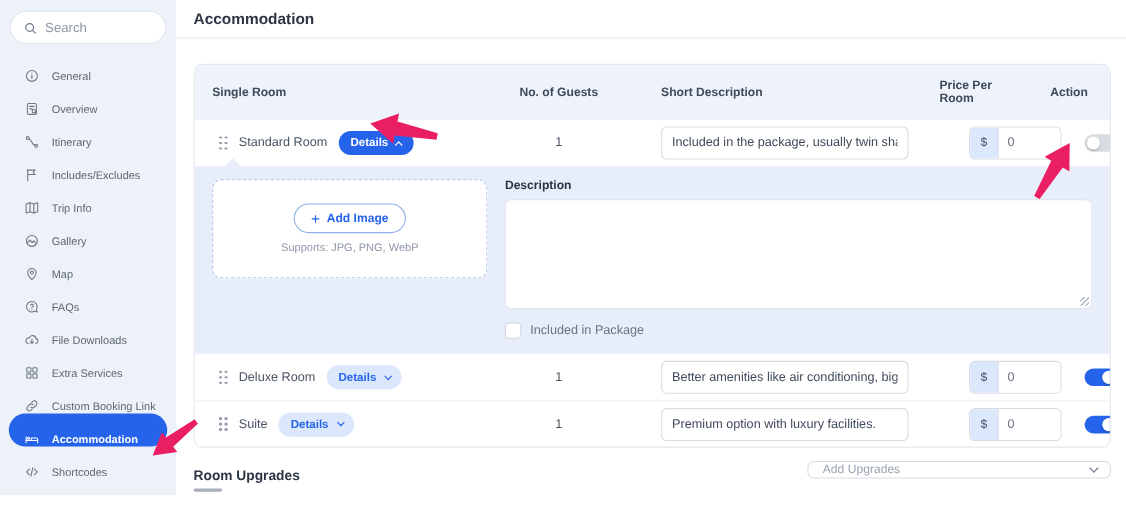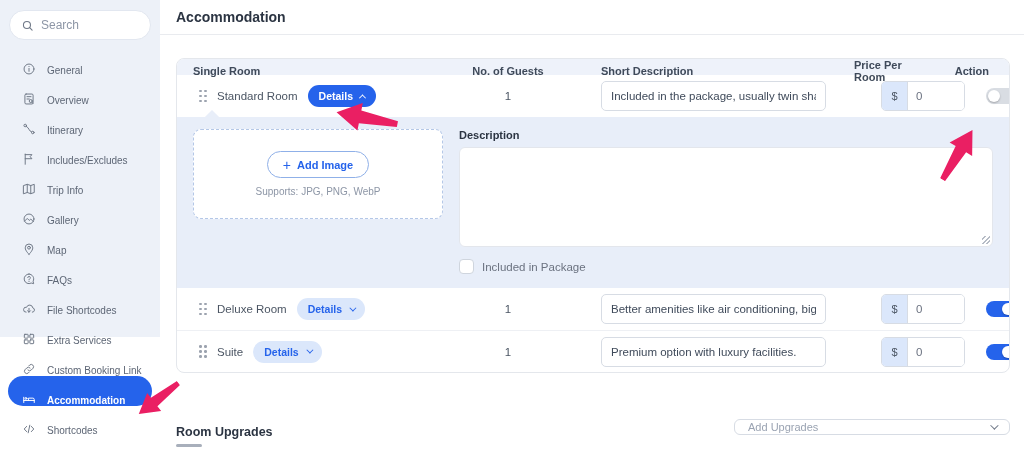--- a/index.html
+++ b/index.html
@@ -2,39 +2,39 @@
 <html><head>
 <meta charset="utf-8">
 <style>
   * { margin:0; padding:0; box-sizing:border-box; }
   html,body { width:1024px; height:463px; }
   body {
     position:relative; overflow:hidden; background:#ffffff;
     font-family:"Liberation Sans", sans-serif; color:#3f4a5a;
   }
   
-  .sidebar { position:absolute; left:0; top:0; width:160px; height:337px; background:#edf1f8; padding-top:10px; }
+  .sidebar { position:absolute; left:0; top:0; width:160px; height:450px; background:#edf1f8; padding-top:10px; }
   .search-box { margin:0 9px 6px; height:30px; background:#fff; border:1px solid #e2e7f0; border-radius:16px;
     display:flex; align-items:center; gap:7px; padding:0 11px; }
   .search-box svg { width:13px; height:13px; stroke:#6f7887; fill:none; stroke-width:2; stroke-linecap:round; flex:none; }
   .search-box input { border:none; outline:none; width:100%; font-size:12px; color:#5d6675; background:transparent; font-family:inherit; }
   .search-box input::placeholder { color:#8d96a6; }
   .nav-item { height:30px; display:flex; align-items:flex-end; gap:11px; padding:0 8px 0 14px; margin:0 8px;
     border-radius:16px; font-size:10px; color:#5d6675; cursor:pointer; white-space:nowrap; }
   .nav-item svg { width:14px; height:14px; flex:none; fill:none; stroke:currentColor; stroke-width:1.7;
     stroke-linecap:round; stroke-linejoin:round; color:#6f7887; }
   .nav-item.active { background:#2563eb; color:#fff; font-weight:bold; }
   .nav-item.active svg { color:#fff; }
   
   .main { position:absolute; left:160px; top:0; right:0; bottom:0; background:#fff; }
   .page-header { height:35px; display:flex; align-items:center; padding:0 16px; border-bottom:1px solid #e9ebef; }
   .page-title { font-size:14px; font-weight:bold; color:#2b3442; }
   .card { position:absolute; left:16px; right:14px; top:58px; background:#fff; border:1px solid #e4e7ec; border-radius:8px; overflow:hidden; }
   .grid-row { display:grid; grid-template-columns:240px 150px 1fr 120px 74px; align-items:center; padding:0 16px; }
-  .thead { height:16px; background:#eef2fa; font-size:11px; font-weight:bold; color:#3f4a5a; }
+  .thead { height:50px; background:#eef2fa; font-size:11px; font-weight:bold; color:#3f4a5a; }
   .col-guests { text-align:center; }
   .col-desc { padding-left:18px; }
   .col-price { padding-left:55px; }
   .col-action { text-align:right; padding-right:4px; }
   .trow { height:42px; }
   .trow + .trow { border-top:1px solid #eef0f4; }
   .room-cell { display:flex; align-items:center; gap:10px; font-size:11.5px; color:#4b5563; padding-left:6px; }
   .drag-handle { display:grid; grid-template-columns:repeat(2,3px); grid-auto-rows:3px; gap:2px; cursor:grab; }
   .drag-handle i { width:2.5px; height:2.5px; border-radius:50%; background:#9ca3af; }
   .details-pill { height:22px; border-radius:11px; padding:0 11px; display:inline-flex; align-items:center; gap:7px;
@@ -163,21 +163,21 @@
           <path d="M9.8 9.5a2.3 2.3 0 1 1 3 2.6c-.6.3-.8.7-.8 1.4"></path>
           <path d="M12 16.3v.2"></path>
         </svg>
       <span>FAQs</span>
     </div>
     <div class="nav-item">
       <svg viewBox="0 0 24 24">
           <path d="M7 17.5a4.3 4.3 0 1 1 .9-8.5A5.4 5.4 0 0 1 18.4 10a3.8 3.8 0 0 1-.7 7.5"></path>
           <path d="M12 11v6.5M9.5 15l2.5 2.5 2.5-2.5"></path>
         </svg>
-      <span>File Shortcodes</span>
+      <span>File Downloads</span>
     </div>
     <div class="nav-item">
       <svg viewBox="0 0 24 24">
           <rect x="4" y="4" width="6.5" height="6.5" rx="1"></rect>
           <rect x="13.5" y="4" width="6.5" height="6.5" rx="1"></rect>
           <rect x="4" y="13.5" width="6.5" height="6.5" rx="1"></rect>
           <rect x="13.5" y="13.5" width="6.5" height="6.5" rx="1"></rect>
         </svg>
       <span>Extra Services</span>
     </div>

